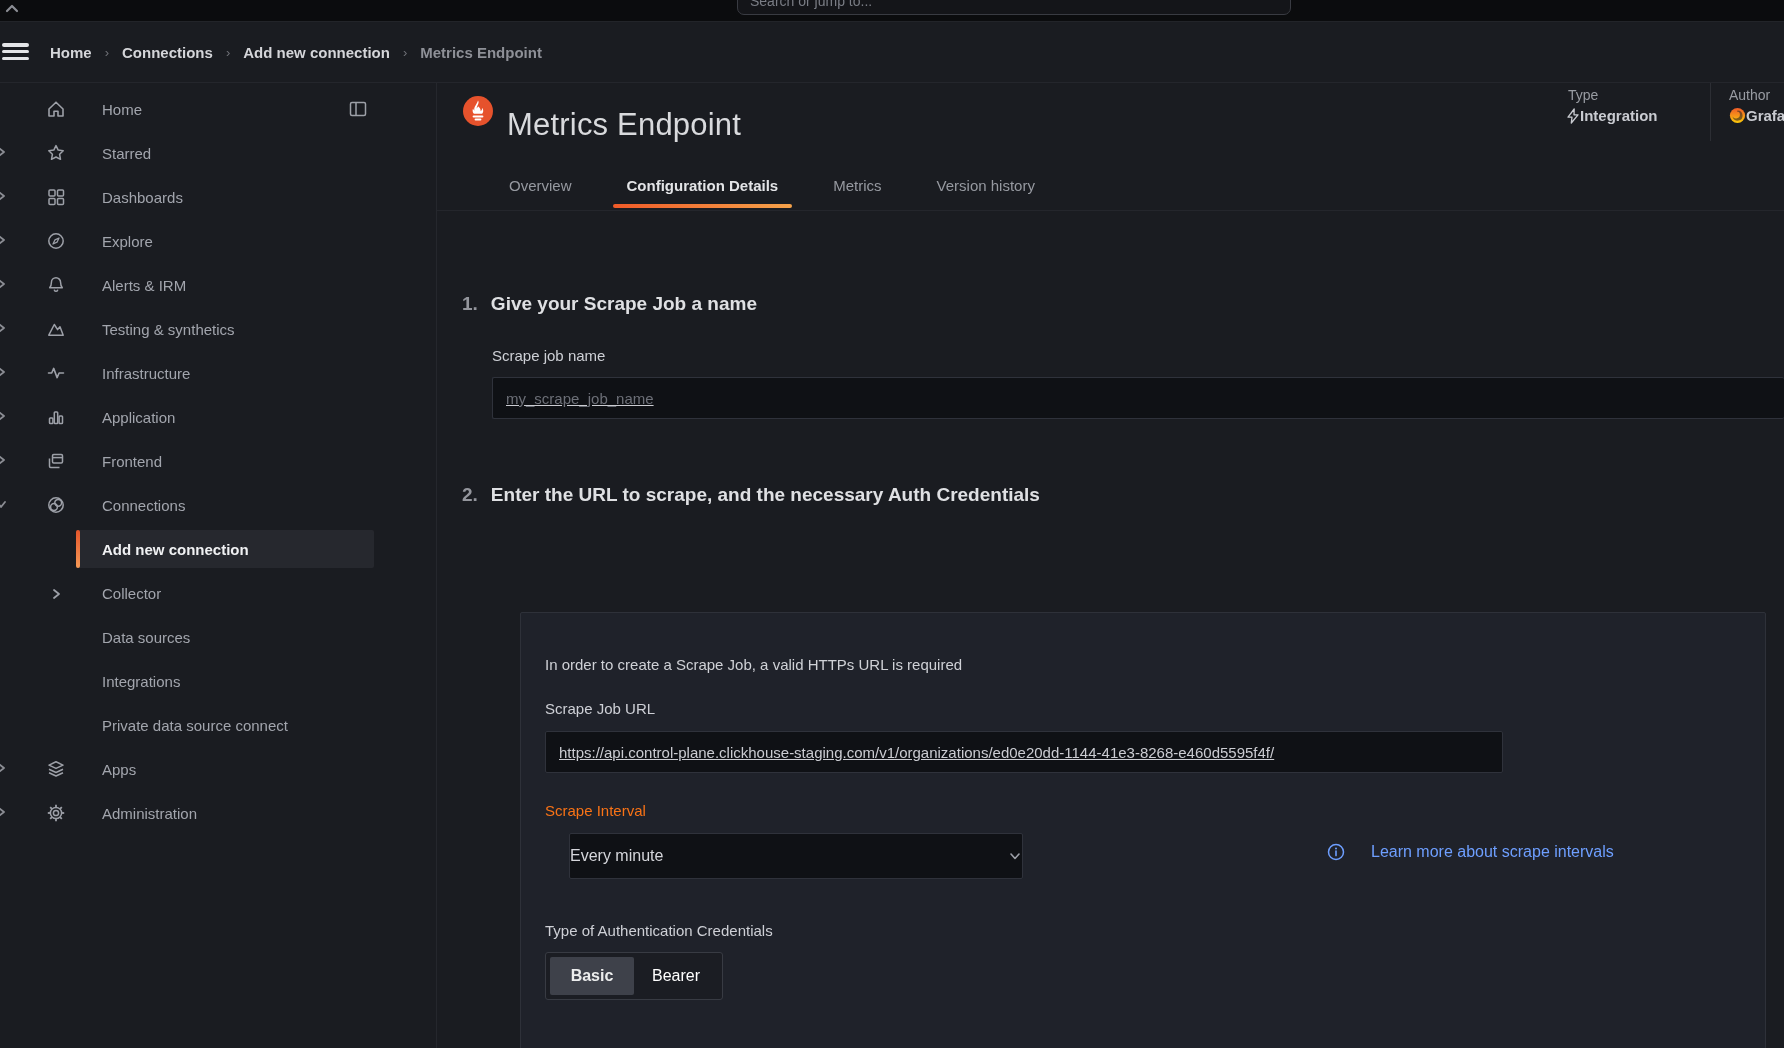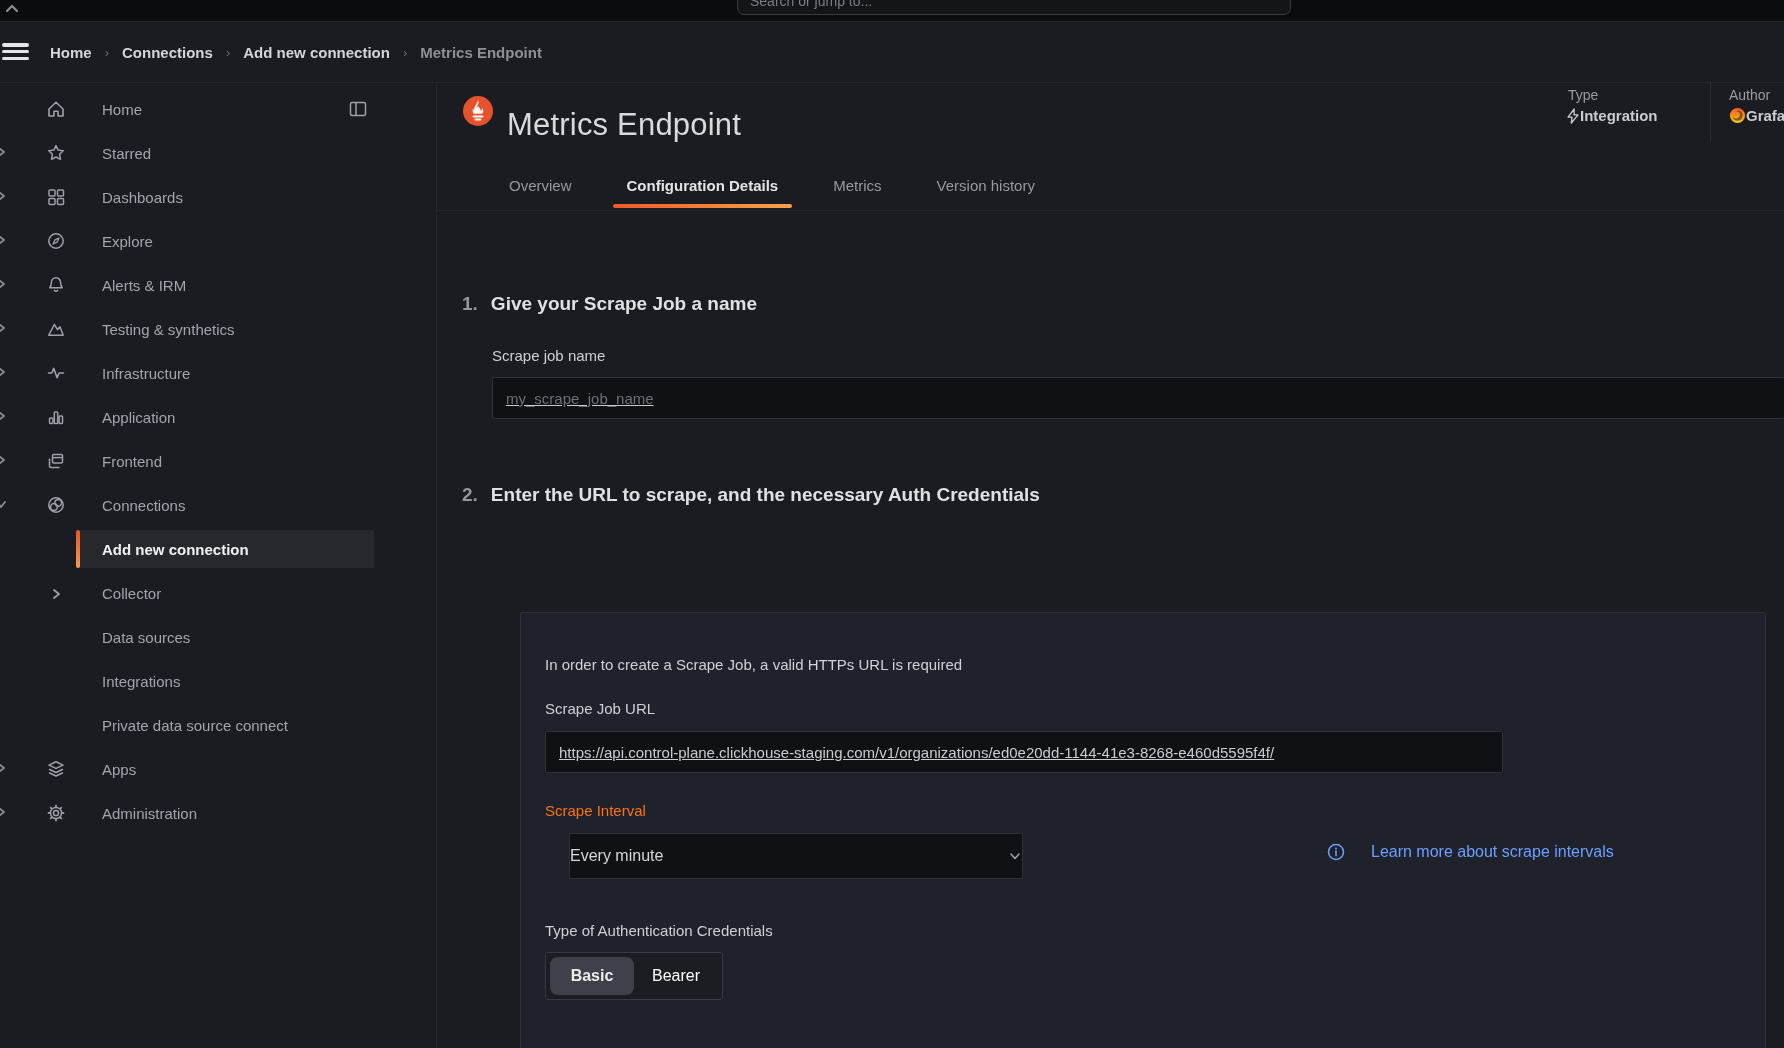--- a/index.html
+++ b/index.html
@@ -95,21 +95,21 @@
           padding:0 0;cursor:pointer;margin-left:24px;}
   .select-value{flex:1;font-size:16px;font-weight:500;color:#d5d6db;}
   .select-chev{color:#9da0a8;}
   .interval-link{position:absolute;left:806px;top:230px;display:flex;align-items:center;gap:26px;
           color:#6e9fff;font-size:16px;font-weight:500;cursor:pointer;white-space:nowrap;}
   .lbl-auth{position:absolute;left:24px;top:309px;font-size:15px;font-weight:500;color:#ced0d6;}
   .segmented{position:absolute;left:24px;top:339px;width:178px;height:48px;background:#1b1d23;
              border:1px solid #383b43;border-radius:3px;display:flex;padding:4px;}
   .segment{flex:1;display:flex;align-items:center;justify-content:center;border-radius:2px;
            font-size:16px;color:#ffffff;font-weight:400;cursor:pointer;}
-  .segment.selected{background:#3e414a;color:#eceded;font-weight:700;border-radius:8px;}
+  .segment.selected{background:#3e414a;color:#eceded;font-weight:700;}
 
   svg{display:block;}
 </style>
 </head>
 <body>
 
 <div class="page">
 
   <div class="topstrip">
     <div class="top-caret">

